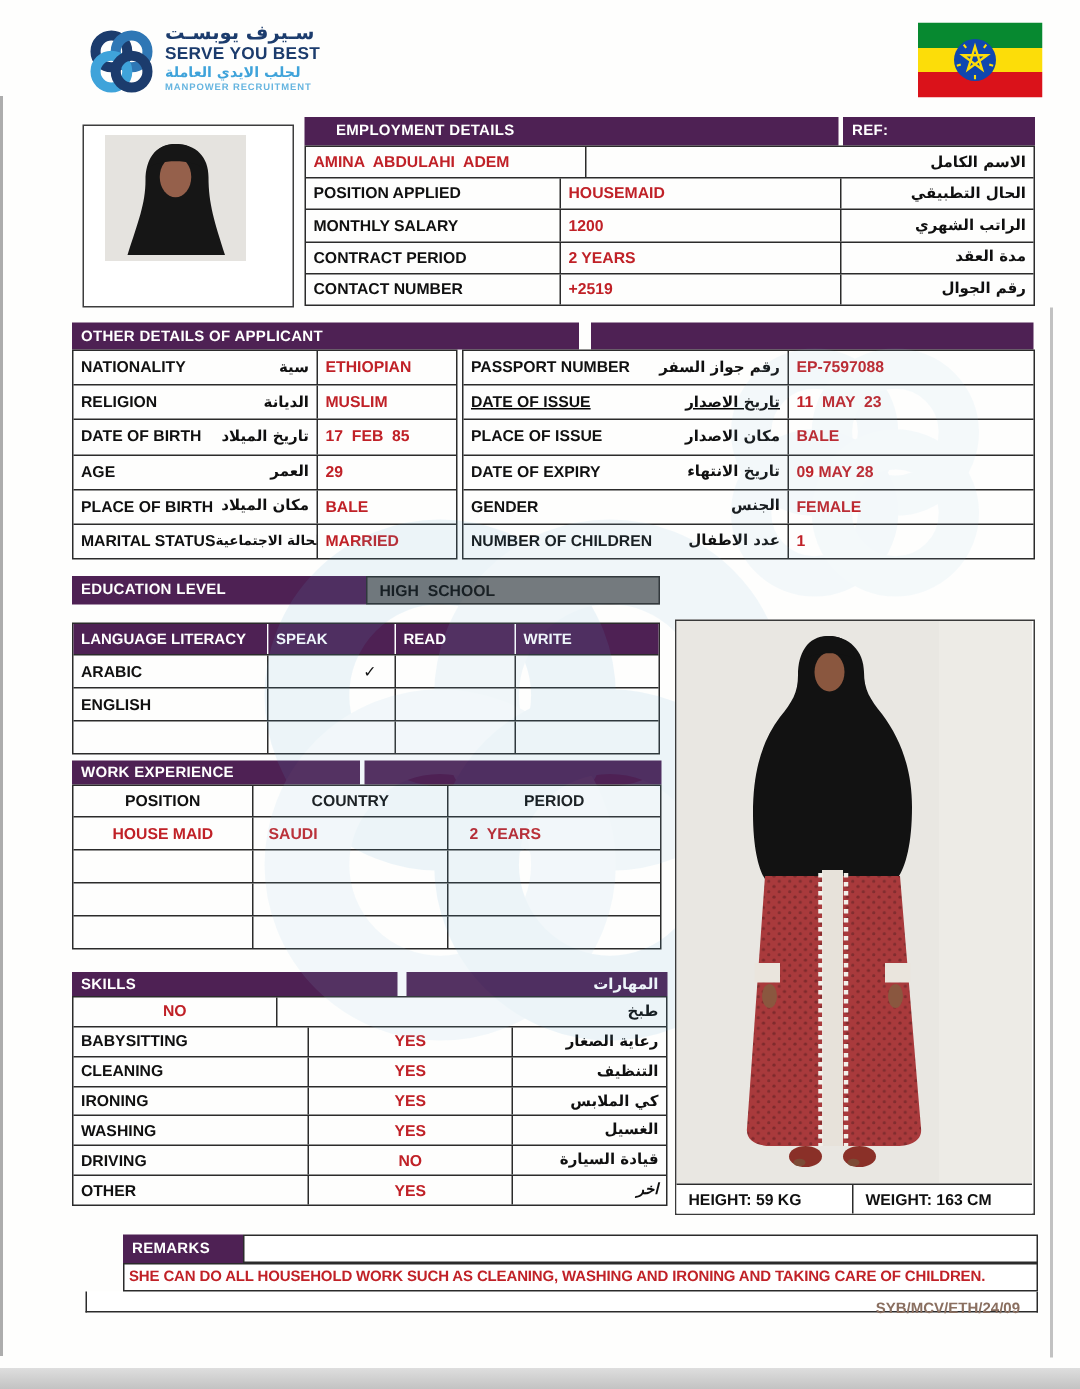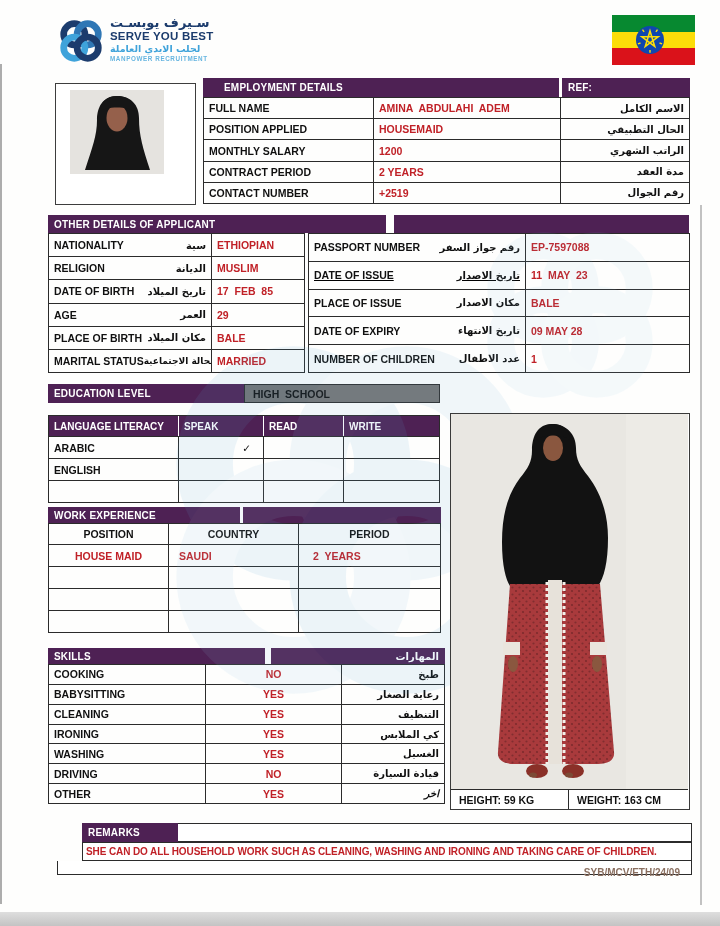--- a/index.html
+++ b/index.html
@@ -95,21 +95,20 @@
   </div>
 
   <div class="pbar" style="left:203px; top:78px; width:356px; height:19px;padding-left:21px;">
     <span>EMPLOYMENT DETAILS</span>
   </div>
   <div class="pbar" style="left:562px; top:78px; width:128px; height:19px;">
     <span>REF:</span>
   </div>
   <div class="tbl" style="left:203px; top:97px; width:487px; height:107px;">
     <div class="tr">
-      <div class="td" style="width:170px;"><span class="lbl">FULL NAME</span></div>
       <div class="td" style="width:187px;"><span class="val">AMINA  ABDULAHI  ADEM</span></div>
       <div class="td right" style="flex:1;"><span class="ar">الاسم الكامل</span></div>
     </div>
     <div class="tr">
       <div class="td" style="width:170px;"><span class="lbl">POSITION APPLIED</span></div>
       <div class="td" style="width:187px;"><span class="val">HOUSEMAID</span></div>
       <div class="td right" style="flex:1;"><span class="ar">الحال التطبيقي</span></div>
     </div>
     <div class="tr">
       <div class="td" style="width:170px;"><span class="lbl">MONTHLY SALARY</span></div>
@@ -169,20 +168,24 @@
       <div class="td split" style="width:217px;text-decoration:underline;"><span class="lbl">DATE OF ISSUE</span><span class="ar">تاريخ الاصدار</span></div>
       <div class="td" style="flex:1;"><span class="val">11  MAY  23</span></div>
     </div>
     <div class="tr">
       <div class="td split" style="width:217px;"><span class="lbl">PLACE OF ISSUE</span><span class="ar">مكان الاصدار</span></div>
       <div class="td" style="flex:1;"><span class="val">BALE</span></div>
     </div>
     <div class="tr">
       <div class="td split" style="width:217px;"><span class="lbl">DATE OF EXPIRY</span><span class="ar">تاريخ الانتهاء</span></div>
       <div class="td" style="flex:1;"><span class="val">09 MAY 28</span></div>
+    </div>
+    <div class="tr">
+      <div class="td split" style="width:217px;"><span class="lbl">GENDER</span><span class="ar">الجنس</span></div>
+      <div class="td" style="flex:1;"><span class="val">FEMALE</span></div>
     </div>
     <div class="tr">
       <div class="td split" style="width:217px;"><span class="lbl">NUMBER OF CHILDREN</span><span class="ar">عدد الاطفال</span></div>
       <div class="td" style="flex:1;"><span class="val">1</span></div>
     </div>
   </div>
 
   <div class="pbar" style="left:48px; top:384px; width:196px; height:19px;">
     <span>EDUCATION LEVEL</span>
   </div>
@@ -250,21 +253,20 @@
   </div>
 
   <div class="pbar" style="left:48px; top:648px; width:217px; height:16px;">
     <span>SKILLS</span>
   </div>
   <div class="pbar" style="left:271px; top:648px; width:174px; height:16px; justify-content:flex-end;">
     <span class="ar" style="color:#fff;">المهارات</span>
   </div>
   <div class="tbl" style="left:48px; top:664px; width:397px; height:140px;">
     <div class="tr">
-      <div class="td" style="width:157px;"><span class="lbl">COOKING</span></div>
       <div class="td center" style="width:136px;"><span class="val">NO</span></div>
       <div class="td right" style="flex:1;"><span class="ar">طبخ</span></div>
     </div>
     <div class="tr">
       <div class="td" style="width:157px;"><span class="lbl">BABYSITTING</span></div>
       <div class="td center" style="width:136px;"><span class="val">YES</span></div>
       <div class="td right" style="flex:1;"><span class="ar">رعاية الصغار</span></div>
     </div>
     <div class="tr">
       <div class="td" style="width:157px;"><span class="lbl">CLEANING</span></div>
@@ -325,21 +327,21 @@
     <div class="abs" style="left:0; bottom:0; width:237px; height:20px; border-top:1.2px solid #2b2b2b; display:flex; background:#fff;">
       <div class="td" style="width:118px; border-right:1px solid #2b2b2b; padding-left:8px;">
         <span class="lbl">HEIGHT: 59 KG</span>
       </div>
       <div class="td" style="flex:1; padding-left:8px;">
         <span class="lbl">WEIGHT: 163 CM</span>
       </div>
     </div>
   </div>
 
-  <div class="pbar" style="left:82px; top:823px; width:96px; height:19px; z-index:4;">
+  <div class="pbar" style="left:82px; top:823px; width:80px; height:19px; z-index:4;">
     <span>REMARKS</span>
   </div>
   <div class="abs" style="left:162px; top:823px; width:530px; height:19px; border:1.2px solid #2b2b2b; background:#fff; z-index:3;"></div>
   <div class="abs" style="left:82px; top:842px; width:610px; height:19px; border:1.2px solid #2b2b2b; background:#fff; display:flex; align-items:center; padding:0 3px; z-index:3;">
     <span class="val" style="font-size:10px; letter-spacing:-0.1px;">SHE CAN DO ALL HOUSEHOLD WORK SUCH AS CLEANING, WASHING AND IRONING AND TAKING CARE OF CHILDREN.</span>
   </div>
   <div class="abs" style="left:57px; top:861px; width:635px; height:14px; border:1.2px solid #2b2b2b; border-top:none; background:#fff; z-index:2;"></div>
 
   <div class="footer-code" style="left:480px; top:867px; width:200px;">SYB/MCV/ETH/24/09</div>
 

